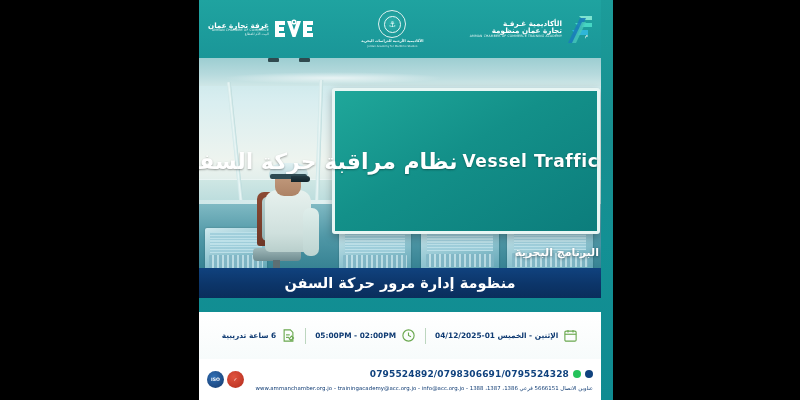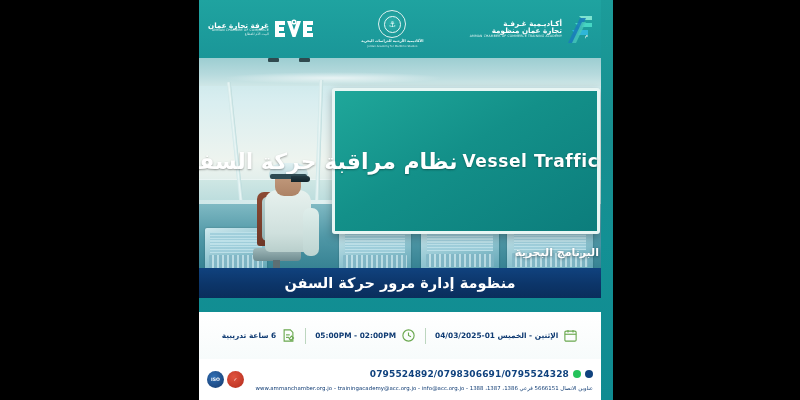--- a/index.html
+++ b/index.html
@@ -430,21 +430,21 @@
       <div class="seal">
         <div class="seal-circle">
           <div class="seal-inner">⚓</div>
         </div>
         <div class="seal-ar">الأكاديمية الأردنية للدراسات البحرية</div>
         <div class="seal-en">Jordan Academy for Maritime Studies</div>
       </div>
 
       <div class="logo-block">
         <div class="logo-txt">
-          <div class="logo-ar">أكـاديـمية غـرفـة</div>
+          <div class="logo-ar">الأكاديمية غـرفـة</div>
           <div class="logo-ar">تجارة عمان منظومة</div>
           <div class="logo-en">AMMAN CHAMBER OF COMMERCE TRAINING ACADEMY</div>
         </div>
         <div class="tacad-mark">
           <svg width="26" height="27" viewBox="0 0 26 27">
             <polygon points="13,0 26,0 26,4 17,4" fill="#7ee3d0"></polygon>
             <polygon points="9,7 26,7 26,11 13,11" fill="#45d6c4"></polygon>
             <polygon points="6,14 22,14 22,19 10,19" fill="#2fb6d8"></polygon>
             <polygon points="2,27 14,2 20,2 8,27" fill="#1a7fb8" opacity=".92"></polygon>
             <polygon points="6,27 16,6 20,6 10,27" fill="#46c8b8" opacity=".8"></polygon>
@@ -512,21 +512,21 @@
 
     <div class="info-strip">
 
       <div class="info-item">
         <svg class="info-icon" viewBox="0 0 24 24" fill="none" stroke="#6aa84f" stroke-width="1.8">
           <rect x="3" y="5" width="18" height="16" rx="2"></rect>
           <line x1="3" y1="10" x2="21" y2="10"></line>
           <line x1="8" y1="3" x2="8" y2="7"></line>
           <line x1="16" y1="3" x2="16" y2="7"></line>
         </svg>
-        <div class="info-text">الإثنين - الخميس 01-04/03/2025</div>
+        <div class="info-text">الإثنين - الخميس 01-04/12/2025</div>
       </div>
 
       <div class="info-sep"></div>
 
       <div class="info-item">
         <svg class="info-icon" viewBox="0 0 24 24" fill="none" stroke="#6aa84f" stroke-width="1.8">
           <circle cx="12" cy="12" r="9"></circle>
           <polyline points="12,7 12,12 16,14"></polyline>
         </svg>
         <div class="info-text">05:00PM - 02:00PM</div>

